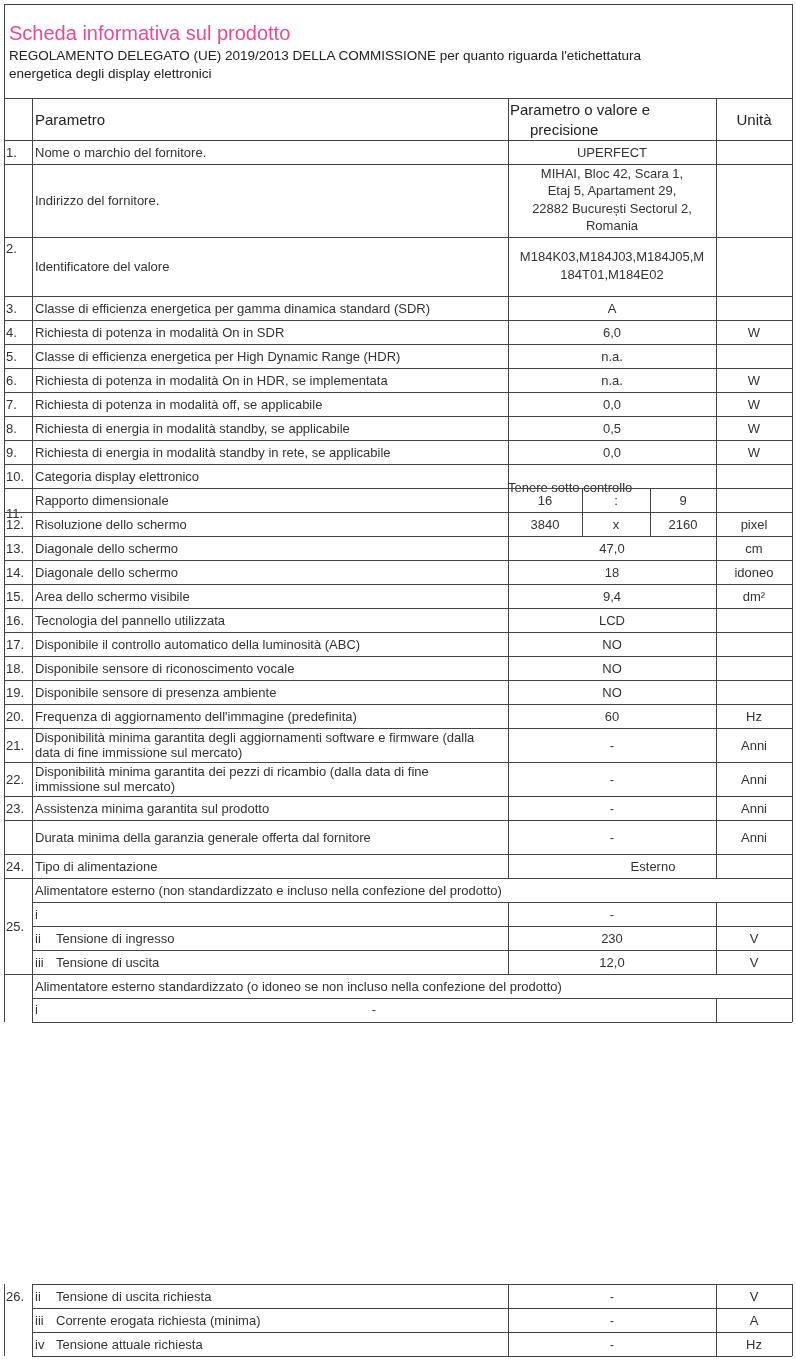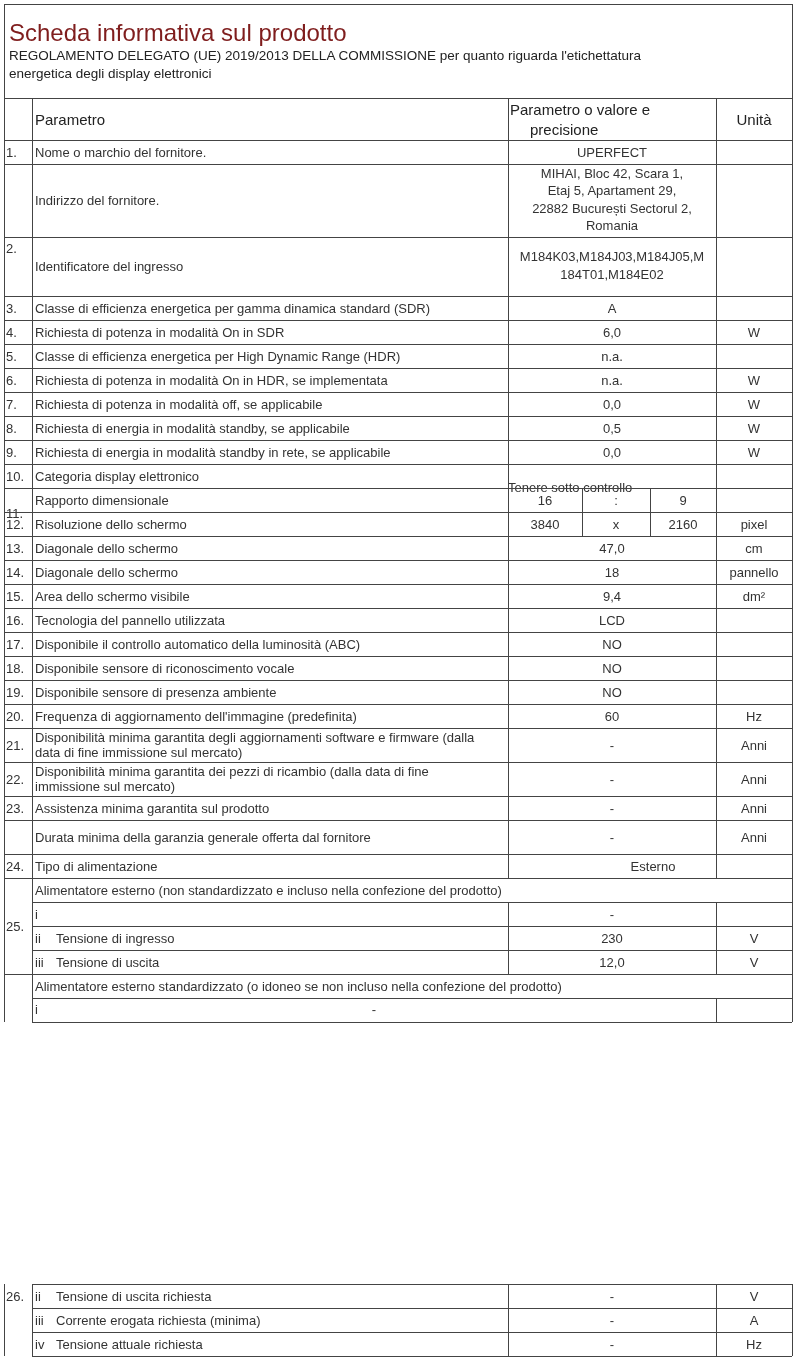--- a/index.html
+++ b/index.html
@@ -1,21 +1,21 @@
 <!DOCTYPE html>
 <html><head>
 <meta charset="utf-8">
 <style>
   html, body { margin:0; padding:0; background:#fff; }
   body { width:796px; height:1360px; position:relative; font-family:"Liberation Sans", sans-serif; color:#333; overflow:hidden; }
   .abs { position:absolute; box-sizing:border-box; }
   .hl { position:absolute; height:0; border-top:1.5px solid #444; }
   .vl { position:absolute; width:0; border-left:1.5px solid #444; }
   .t { position:absolute; font-size:13px; line-height:15px; white-space:nowrap; color:#333; }
-  .title { font-size:24px; line-height:22px; color:#7f1d1d; }
+  .title { font-size:20px; line-height:22px; color:#ec4899; }
   .sub { font-size:13.5px; line-height:17px; color:#222; }
   .hdr { font-size:15px; line-height:19px; color:#222; }
 </style>
 </head>
 <body>
 
 <div class="abs" style="left:4px;top:4px;width:789px;height:95px;border:1.5px solid #444;border-bottom:none;"></div>
 <div class="t title" style="left:9px;top:22px;">Scheda informativa sul prodotto</div>
 <div class="t sub" style="left:9px;top:47px;">REGOLAMENTO DELEGATO (UE) 2019/2013 DELLA COMMISSIONE per quanto riguarda l'etichettatura</div>
 <div class="t sub" style="left:9px;top:65px;">energetica degli display elettronici</div>
@@ -31,21 +31,21 @@
     <div class="t" style="top: 144.5px; left: 35px;">Nome o marchio del fornitore.</div>
     <div class="t" style="top: 144.5px; left: 508px; width: 208px; text-align: center;">UPERFECT</div>
     <div class="hl" style="left: 4px; width: 788px; top: 164px;"></div>
     <div class="t" style="top: 193px; left: 35px;">Indirizzo del fornitore.</div>
     <div class="t" style="top: 165.5px; left: 508px; width: 208px; text-align: center;">MIHAI, Bloc 42, Scara 1,</div>
     <div class="t" style="top: 183px; left: 508px; width: 208px; text-align: center;">Etaj 5, Apartament 29,</div>
     <div class="t" style="top: 200.5px; left: 508px; width: 208px; text-align: center;">22882 București Sectorul 2,</div>
     <div class="t" style="top: 218px; left: 508px; width: 208px; text-align: center;">Romania</div>
     <div class="hl" style="left: 4px; width: 788px; top: 237px;"></div>
     <div class="t" style="top: 241px; left: 6px;">2.</div>
-    <div class="t" style="top: 259px; left: 35px;">Identificatore del ingresso</div>
+    <div class="t" style="top: 259px; left: 35px;">Identificatore del valore</div>
     <div class="t" style="top: 249px; left: 508px; width: 208px; text-align: center;">M184K03,M184J03,M184J05,M</div>
     <div class="t" style="top: 266.5px; left: 508px; width: 208px; text-align: center;">184T01,M184E02</div>
     <div class="hl" style="left: 4px; width: 788px; top: 296px;"></div>
     <div class="t" style="top: 300.5px; left: 6px;">3.</div>
     <div class="t" style="top: 300.5px; left: 35px;">Classe di efficienza energetica per gamma dinamica standard (SDR)</div>
     <div class="t" style="top: 300.5px; left: 508px; width: 208px; text-align: center;">A</div>
     <div class="hl" style="left: 4px; width: 788px; top: 320px;"></div>
     <div class="t" style="top: 324.5px; left: 6px;">4.</div>
     <div class="t" style="top: 324.5px; left: 35px;">Richiesta di potenza in modalità On in SDR</div>
     <div class="t" style="top: 324.5px; left: 508px; width: 208px; text-align: center;">6,0</div>
@@ -97,21 +97,21 @@
     <div class="t" style="top: 516.5px; left: 716px; width: 76px; text-align: center;">pixel</div>
     <div class="hl" style="left: 4px; width: 788px; top: 536px;"></div>
     <div class="t" style="top: 540.5px; left: 6px;">13.</div>
     <div class="t" style="top: 540.5px; left: 35px;">Diagonale dello schermo</div>
     <div class="t" style="top: 540.5px; left: 508px; width: 208px; text-align: center;">47,0</div>
     <div class="t" style="top: 540.5px; left: 716px; width: 76px; text-align: center;">cm</div>
     <div class="hl" style="left: 4px; width: 788px; top: 560px;"></div>
     <div class="t" style="top: 564.5px; left: 6px;">14.</div>
     <div class="t" style="top: 564.5px; left: 35px;">Diagonale dello schermo</div>
     <div class="t" style="top: 564.5px; left: 508px; width: 208px; text-align: center;">18</div>
-    <div class="t" style="top: 564.5px; left: 716px; width: 76px; text-align: center;">pannello</div>
+    <div class="t" style="top: 564.5px; left: 716px; width: 76px; text-align: center;">idoneo</div>
     <div class="hl" style="left: 4px; width: 788px; top: 584px;"></div>
     <div class="t" style="top: 588.5px; left: 6px;">15.</div>
     <div class="t" style="top: 588.5px; left: 35px;">Area dello schermo visibile</div>
     <div class="t" style="top: 588.5px; left: 508px; width: 208px; text-align: center;">9,4</div>
     <div class="t" style="top: 588.5px; left: 716px; width: 76px; text-align: center;">dm²</div>
     <div class="hl" style="left: 4px; width: 788px; top: 608px;"></div>
     <div class="t" style="top: 612.5px; left: 6px;">16.</div>
     <div class="t" style="top: 612.5px; left: 35px;">Tecnologia del pannello utilizzata</div>
     <div class="t" style="top: 612.5px; left: 508px; width: 208px; text-align: center;">LCD</div>
     <div class="hl" style="left: 4px; width: 788px; top: 632px;"></div>

